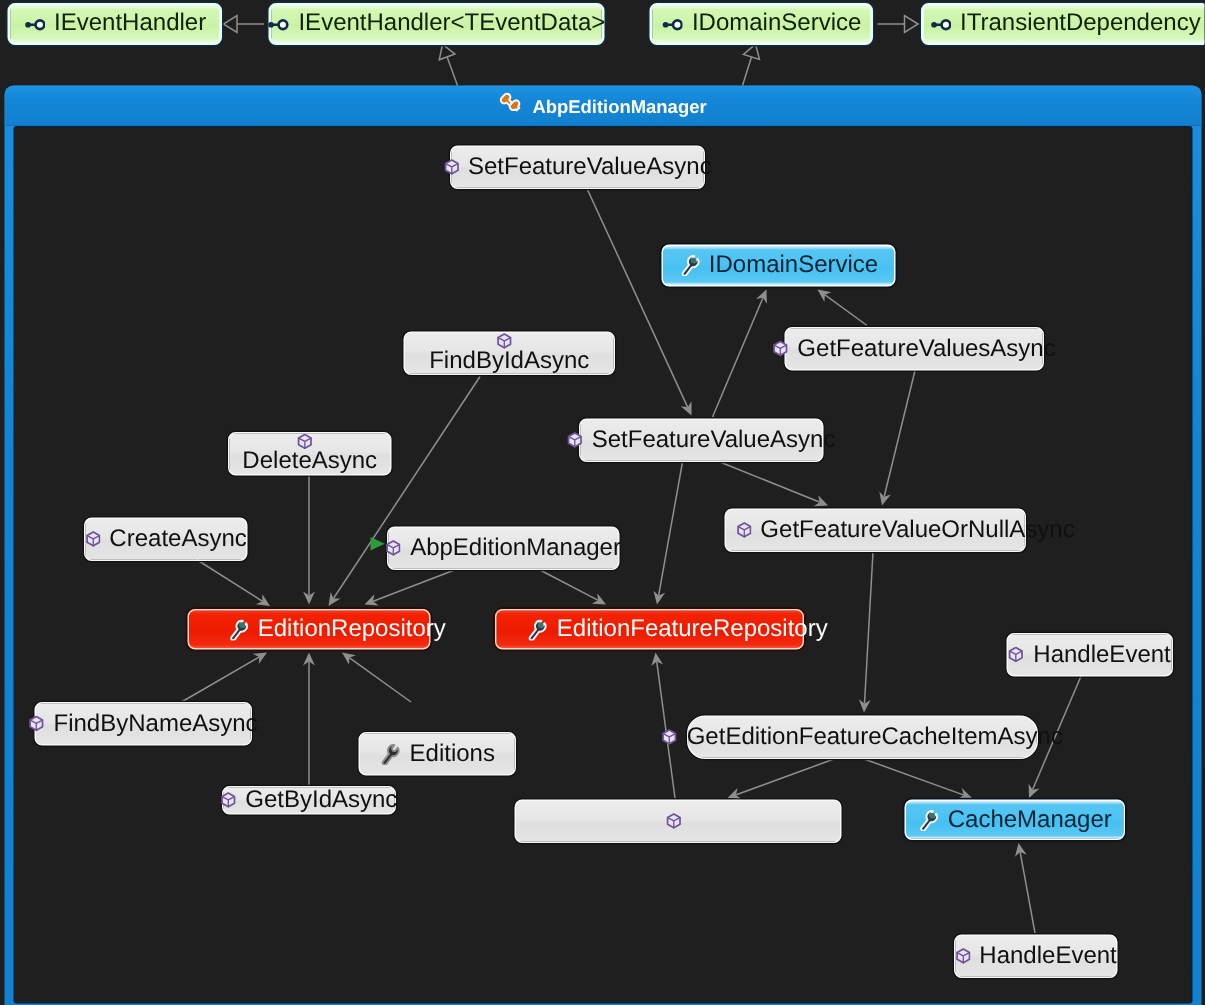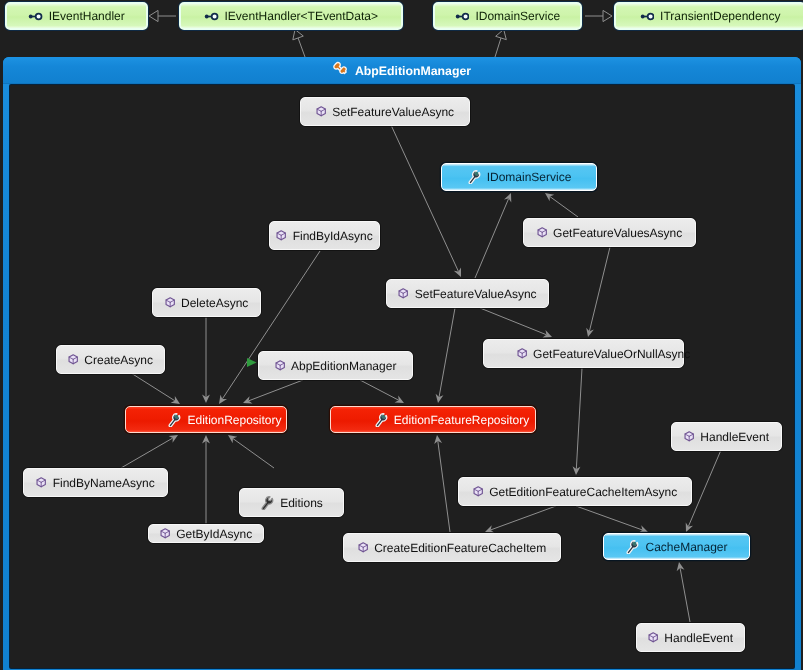--- a/index.html
+++ b/index.html
@@ -18,21 +18,21 @@
       align-items:center;justify-content:center;gap:7px;color:#ffffff;
       font-size:12.3px;font-weight:bold;
       background:linear-gradient(180deg,#1b93e6 0%,#1a8ede 14%,#1587d8 35%,#1180cf 96%,#0b6cb2 100%);}
   #group-body{position:absolute;background:#1f1f1f;border-radius:1px;
       box-shadow:0 0 0 1px #06223b;}
 
   
   .node{position:absolute;box-sizing:border-box;display:flex;align-items:center;
         justify-content:center;border-radius:5px;white-space:nowrap;z-index:5;}
   .node .ic{flex:0 0 auto;display:flex;align-items:center;line-height:0;margin-right:6px;}
-  .node .lbl{font-size:12px;line-height:1;letter-spacing:0px;}
+  .node .lbl{font-size:16px;line-height:1;letter-spacing:0px;}
 
   .k-method{background:linear-gradient(180deg,#ececec 0%,#e6e6e6 46%,#dfdfdf 54%,#e5e5e5 100%);
             border:1px solid #f7f7f7;color:#101010;
             box-shadow:0 0 0 0.8px #101010;}
   .k-interface{background:linear-gradient(180deg,#eafde0 0%,#d3f7b3 12%,#cef4ab 46%,#c9f2a4 54%,#d6f8bb 90%,#ecfde4 100%);
             border:2px solid #e9fff0;color:#0e2207;
             box-shadow:0 0 0 1px #0f2a45;}
   .k-class-blue{background:linear-gradient(180deg,#dff4fd 0%,#56c6f3 10%,#4cc3f2 46%,#45c0f1 56%,#5ac8f4 92%,#e2f5fd 100%);
             border:1.3px solid #ffffff;color:#062334;
             box-shadow:0 0 0 1.2px #071521;}
@@ -176,39 +176,39 @@
       </div>
       <div class="node k-method" style="left: 523px; top: 218px; width: 173px; height: 29px; align-items: center;">
         <span class="ic">
           <svg width="10.4" height="10.6" viewBox="0 0 12 12.4">
             <path d="M6 0.85 L10.85 3.6 L10.85 8.8 L6 11.55 L1.15 8.8 L1.15 3.6 Z" fill="#e9e1f6" stroke="#705593" stroke-width="1.35" stroke-linejoin="round"></path>
             <path d="M6 6.2 L10.8 3.65 M6 6.2 L1.2 3.65 M6 6.2 L6 11.5" fill="none" stroke="#705593" stroke-width="1.05" stroke-linecap="round"></path>
           </svg>
         </span>
         <span class="lbl">GetFeatureValuesAsync</span>
       </div>
-      <div class="node k-method" style="left: 269px; top: 221px; width: 111px; height: 29px;">
+      <div class="node k-method" style="left: 269px; top: 221px; width: 141px; height: 29px; flex-direction: column;">
         <span class="ic">
           <svg width="10.4" height="10.6" viewBox="0 0 12 12.4">
             <path d="M6 0.85 L10.85 3.6 L10.85 8.8 L6 11.55 L1.15 8.8 L1.15 3.6 Z" fill="#e9e1f6" stroke="#705593" stroke-width="1.35" stroke-linejoin="round"></path>
             <path d="M6 6.2 L10.8 3.65 M6 6.2 L1.2 3.65 M6 6.2 L6 11.5" fill="none" stroke="#705593" stroke-width="1.05" stroke-linecap="round"></path>
           </svg>
         </span>
         <span class="lbl">FindByIdAsync</span>
       </div>
       <div class="node k-method" style="left: 386px; top: 279px; width: 163px; height: 29px;">
         <span class="ic">
           <svg width="10.4" height="10.6" viewBox="0 0 12 12.4">
             <path d="M6 0.85 L10.85 3.6 L10.85 8.8 L6 11.55 L1.15 8.8 L1.15 3.6 Z" fill="#e9e1f6" stroke="#705593" stroke-width="1.35" stroke-linejoin="round"></path>
             <path d="M6 6.2 L10.8 3.65 M6 6.2 L1.2 3.65 M6 6.2 L6 11.5" fill="none" stroke="#705593" stroke-width="1.05" stroke-linecap="round"></path>
           </svg>
         </span>
         <span class="lbl">SetFeatureValueAsync</span>
       </div>
-      <div class="node k-method" style="left: 152px; top: 288px; width: 109px; height: 29px;">
+      <div class="node k-method" style="left: 152px; top: 288px; width: 109px; height: 29px; flex-direction: column;">
         <span class="ic">
           <svg width="10.4" height="10.6" viewBox="0 0 12 12.4">
             <path d="M6 0.85 L10.85 3.6 L10.85 8.8 L6 11.55 L1.15 8.8 L1.15 3.6 Z" fill="#e9e1f6" stroke="#705593" stroke-width="1.35" stroke-linejoin="round"></path>
             <path d="M6 6.2 L10.8 3.65 M6 6.2 L1.2 3.65 M6 6.2 L6 11.5" fill="none" stroke="#705593" stroke-width="1.05" stroke-linecap="round"></path>
           </svg>
         </span>
         <span class="lbl">DeleteAsync</span>
       </div>
       <div class="node k-method" style="left: 56px; top: 345px; width: 109px; height: 29px;">
         <span class="ic">
@@ -280,21 +280,21 @@
       <div class="node k-method" style="left: 239px; top: 488px; width: 105px; height: 29px;">
         <span class="ic">
           <svg width="14" height="14" viewBox="0 0 14 14">
             <g transform="rotate(-8 7 7)">
               <path d="M9.7 0.95a3.8 3.8 0 0 0-3.3 5.5L1.85 10.9a1.35 1.35 0 1 0 1.9 1.9l4.45-4.45a3.8 3.8 0 0 0 4.55-5.15l-1.95 1.95-1.55-.4-.4-1.55 1.95-1.95a3.8 3.8 0 0 0-1.15-.3z" fill="#2e2e2e" stroke="#8d8d8d" stroke-width="1.3" stroke-linejoin="round"></path>
             </g>
           </svg>
         </span>
         <span class="lbl">Editions</span>
       </div>
-      <div class="node k-method" style="left: 458px; top: 477px; width: 234px; height: 29px;">
+      <div class="node k-method" style="left: 458px; top: 477px; width: 234px; height: 29px; border-radius: 12px;">
         <span class="ic">
           <svg width="10.4" height="10.6" viewBox="0 0 12 12.4">
             <path d="M6 0.85 L10.85 3.6 L10.85 8.8 L6 11.55 L1.15 8.8 L1.15 3.6 Z" fill="#e9e1f6" stroke="#705593" stroke-width="1.35" stroke-linejoin="round"></path>
             <path d="M6 6.2 L10.8 3.65 M6 6.2 L1.2 3.65 M6 6.2 L6 11.5" fill="none" stroke="#705593" stroke-width="1.05" stroke-linecap="round"></path>
           </svg>
         </span>
         <span class="lbl">GetEditionFeatureCacheItemAsync</span>
       </div>
       <div class="node k-method" style="left: 148px; top: 524px; width: 116px; height: 19px;">
         <span class="ic">
@@ -305,21 +305,20 @@
         </span>
         <span class="lbl">GetByIdAsync</span>
       </div>
       <div class="node k-method" style="left: 343px; top: 533px; width: 218px; height: 29px;">
         <span class="ic">
           <svg width="10.4" height="10.6" viewBox="0 0 12 12.4">
             <path d="M6 0.85 L10.85 3.6 L10.85 8.8 L6 11.55 L1.15 8.8 L1.15 3.6 Z" fill="#e9e1f6" stroke="#705593" stroke-width="1.35" stroke-linejoin="round"></path>
             <path d="M6 6.2 L10.8 3.65 M6 6.2 L1.2 3.65 M6 6.2 L6 11.5" fill="none" stroke="#705593" stroke-width="1.05" stroke-linecap="round"></path>
           </svg>
         </span>
-        <span class="lbl">CreateEditionFeatureCacheItem</span>
       </div>
       <div class="node k-class-blue" style="left: 603px; top: 533px; width: 147px; height: 27px;">
         <span class="ic">
           <svg width="14" height="14" viewBox="0 0 14 14">
             <g transform="rotate(-8 7 7)">
               <path d="M9.7 0.95a3.8 3.8 0 0 0-3.3 5.5L1.85 10.9a1.35 1.35 0 1 0 1.9 1.9l4.45-4.45a3.8 3.8 0 0 0 4.55-5.15l-1.95 1.95-1.55-.4-.4-1.55 1.95-1.95a3.8 3.8 0 0 0-1.15-.3z" fill="#2b3846" stroke="#f4f4f4" stroke-width="1.3" stroke-linejoin="round"></path>
               <circle cx="9.85" cy="4.15" r="1.95" fill="#37756e"></circle>
             </g>
           </svg>
         </span>

